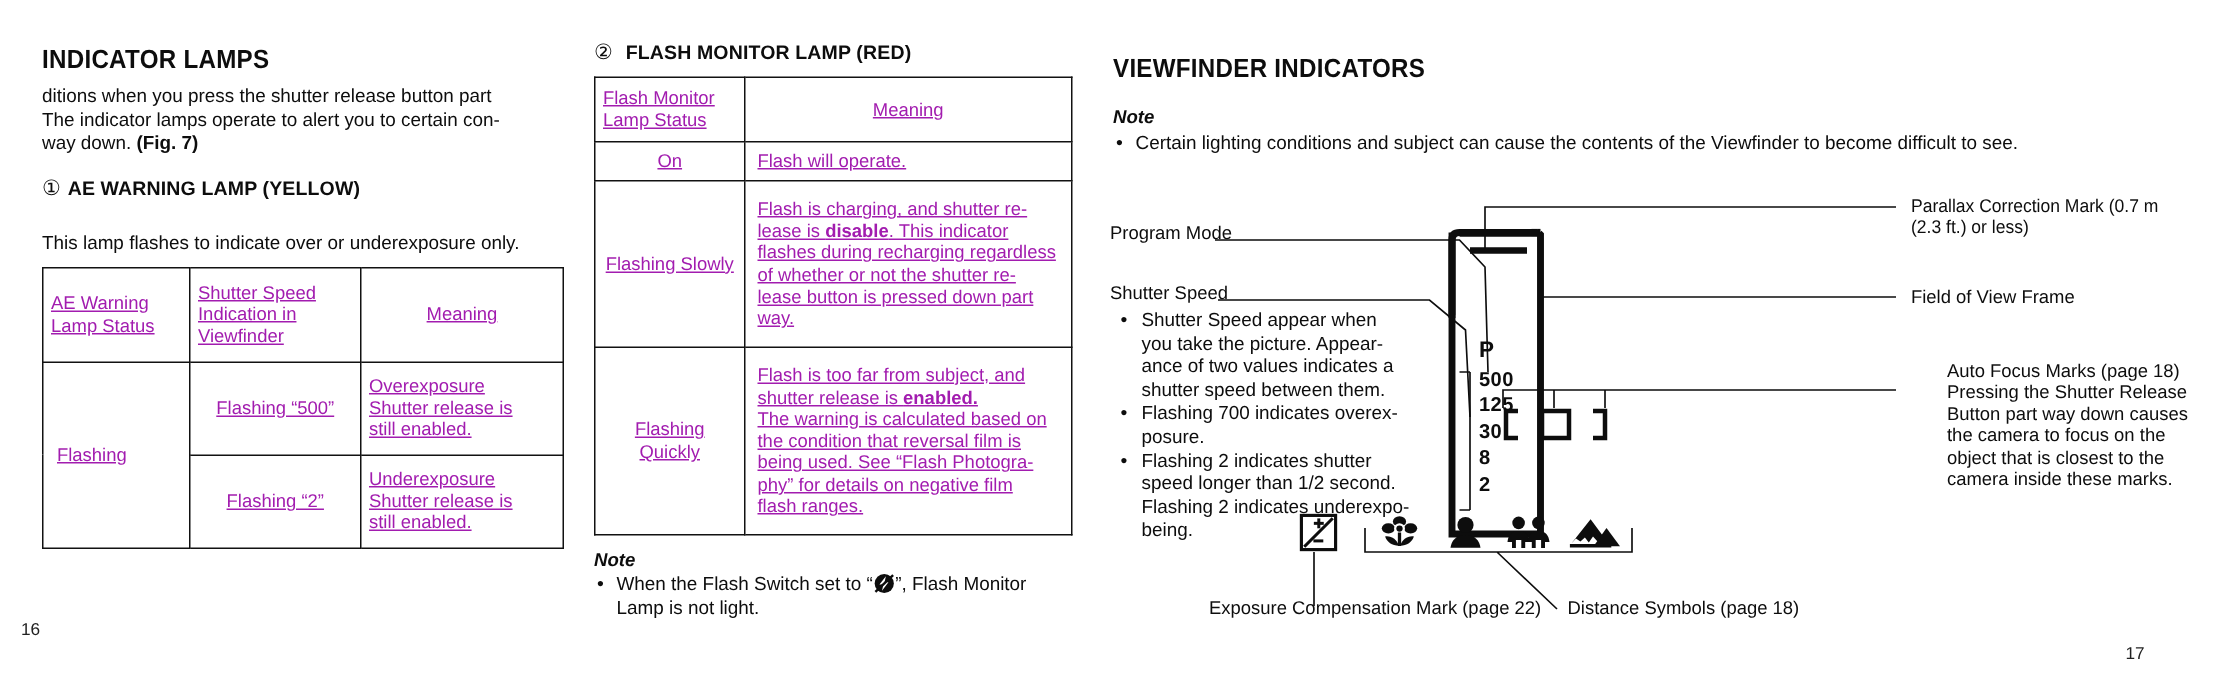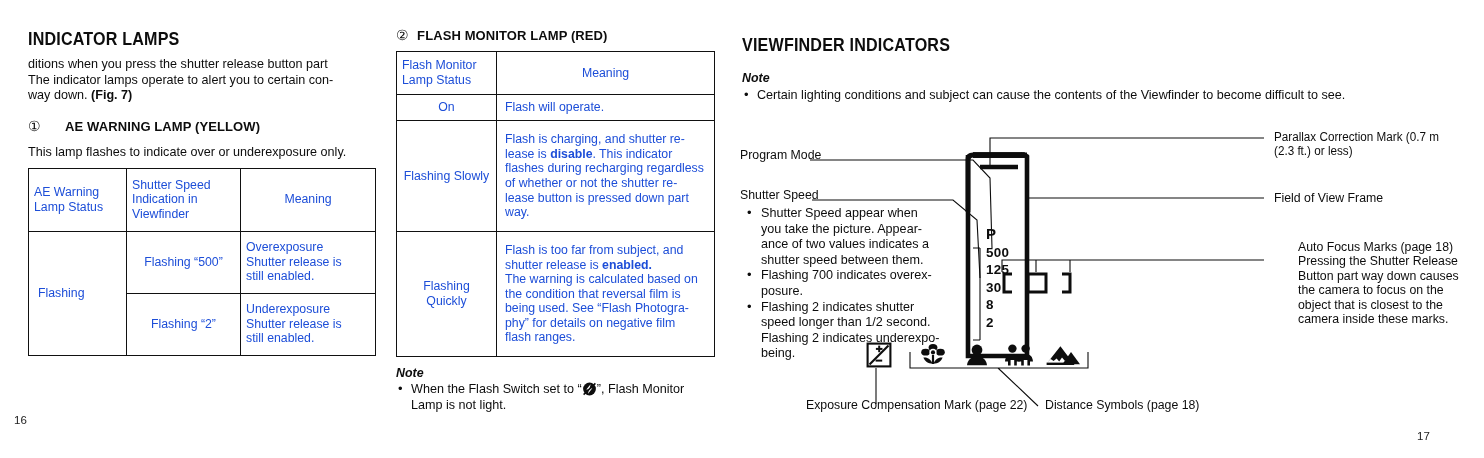--- a/index.html
+++ b/index.html
@@ -19,21 +19,22 @@
   .h1.cond{transform:scaleX(.92);transform-origin:left top;}
   .body{font-size:12.6px;line-height:15.6px;}
   .subhd{font-size:13px;font-weight:bold;letter-spacing:.1px;}
   .noteword{font-size:12.4px;font-weight:bold;font-style:italic;}
 
   
   table.mt{
     border-collapse:collapse;
     font-size:12.3px;
     line-height:14.6px;
-    color:#1d4ed8;
+    color:#a21caf;
+    text-decoration:underline;
   }
   table.mt td,table.mt th{
     border:1.2px solid #111;
     padding:3px 5px;
     font-weight:normal;
     vertical-align:middle;
   }
   .ctr{text-align:center;}
   .lft{text-align:left;}
   .jst{text-align:justify;}
@@ -69,23 +70,23 @@
   <div class="h1 cond">INDICATOR LAMPS</div>
 
   <div class="body" style="margin-top:8px;width:348px;">
     <div>ditions when you press the shutter release button part</div>
     <div>The indicator lamps operate to alert you to certain con-</div>
     <div><span>way down. </span><b class="bk">(Fig. 7)</b></div>
   </div>
 
   <div style="margin-top:13px;">
     <span class="subhd" style="font-weight:normal;font-size:14px;">①</span>
-    <span class="subhd" style="margin-left:20px;">AE WARNING LAMP (YELLOW)</span>
-  </div>
-  <div class="body" style="margin-top:10px;">This lamp flashes to indicate over or underexposure only.</div>
+    <span class="subhd" style="margin-left:0;">AE WARNING LAMP (YELLOW)</span>
+  </div>
+  <div class="body" style="margin-top:20px;">This lamp flashes to indicate over or underexposure only.</div>
 
   <table class="mt" style="margin-top:7px;width:347px;table-layout:fixed;">
     <colgroup>
         <col style="width:98px">
         <col style="width:114px">
         <col style="width:135px">
       </colgroup>
     <tbody>
       <tr>
         <th class="lft" style="height:56px;">

